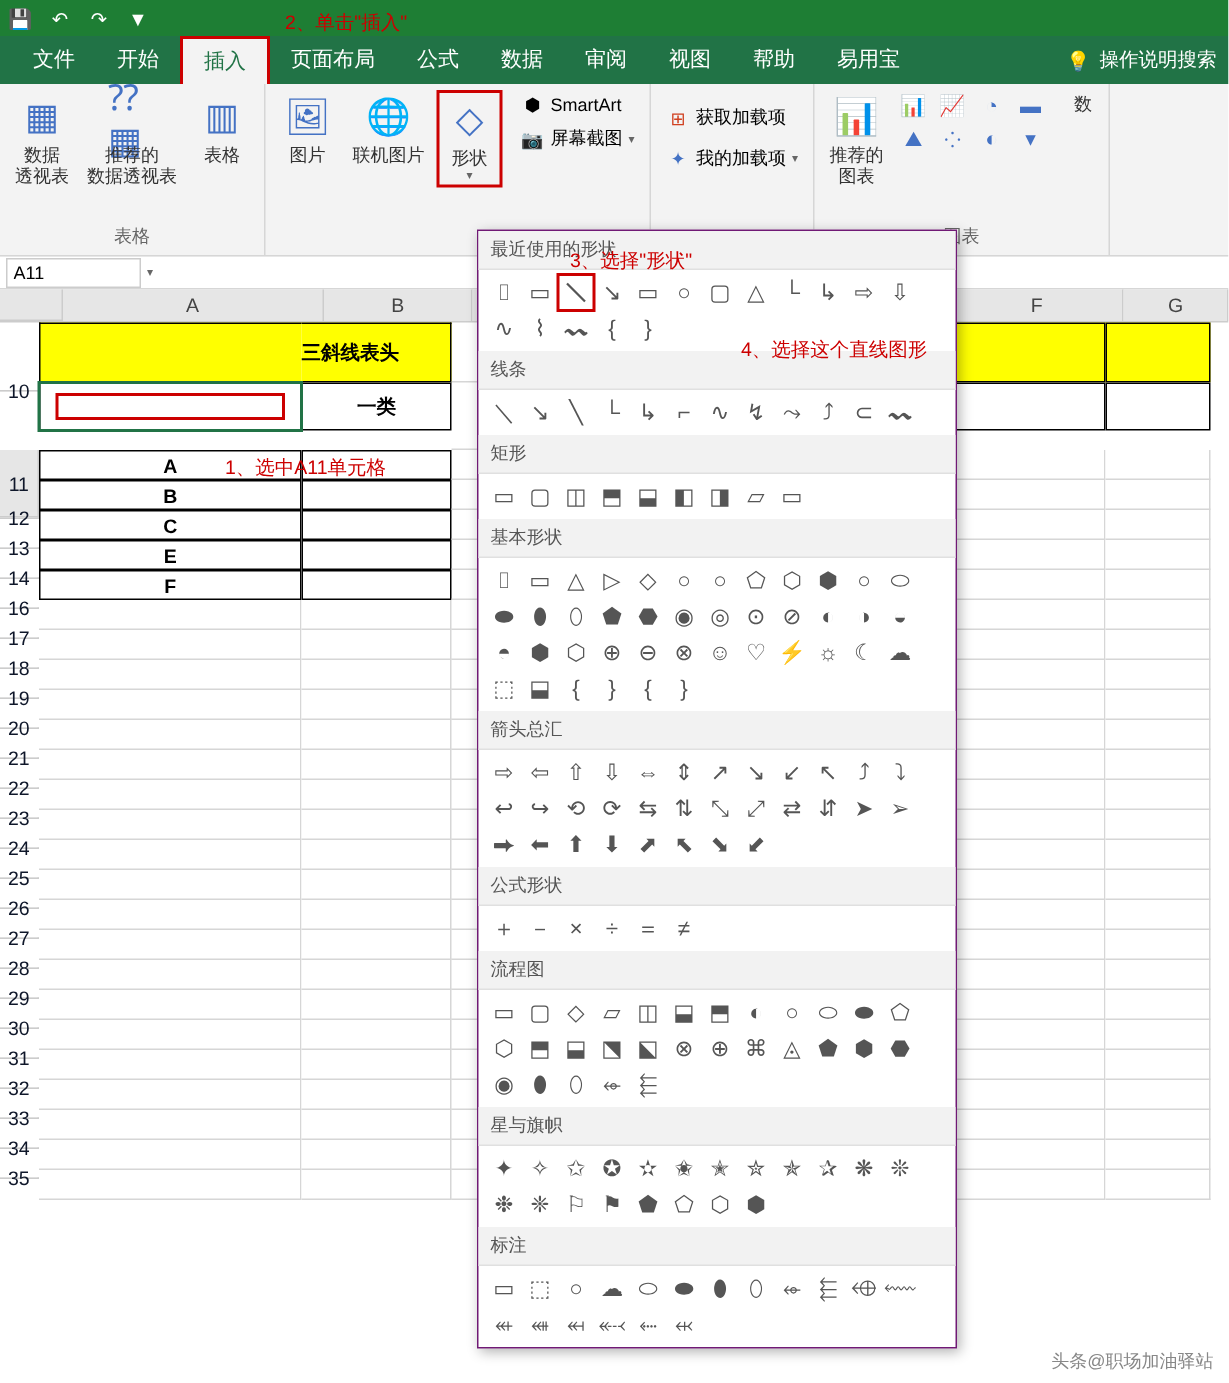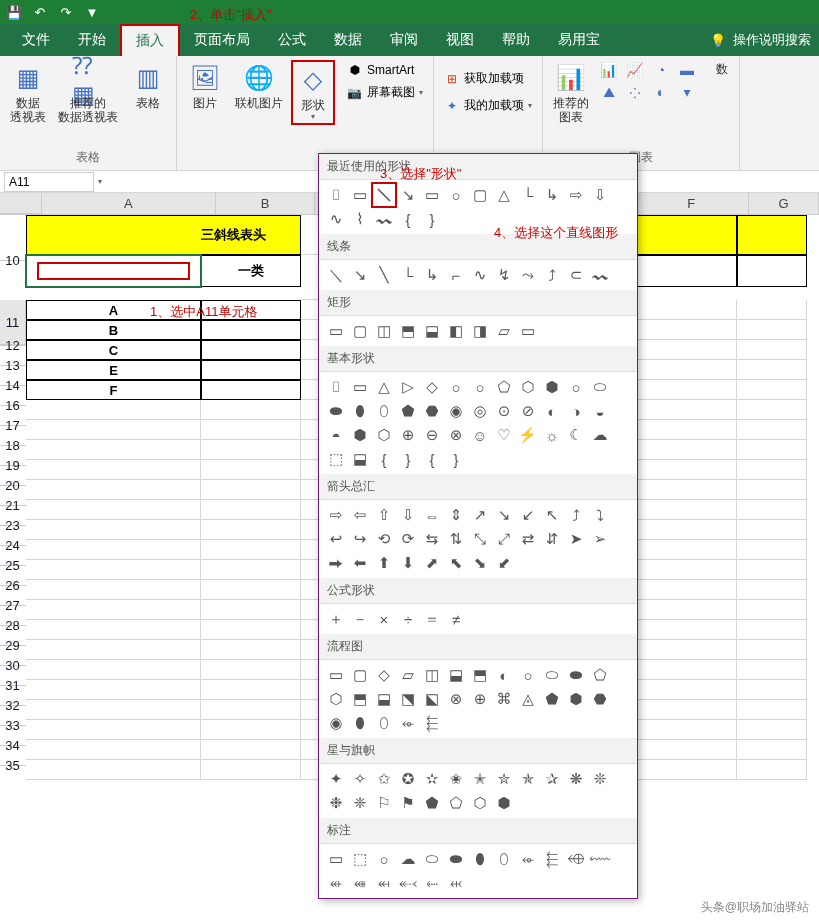--- a/index.html
+++ b/index.html
@@ -282,20 +282,28 @@
       <div class="row">
         <div class="rowh">20</div>
     <div class="cell colA"></div>
     <div class="cell colB"></div>
     <div class="after-gap"></div>
     <div class="cell colF"></div>
     <div class="cell colG"></div>
       </div>
       <div class="row">
         <div class="rowh">21</div>
+    <div class="cell colA"></div>
+    <div class="cell colB"></div>
+    <div class="after-gap"></div>
+    <div class="cell colF"></div>
+    <div class="cell colG"></div>
+      </div>
+      <div class="row">
+        <div class="rowh">22</div>
     <div class="cell colA"></div>
     <div class="cell colB"></div>
     <div class="after-gap"></div>
     <div class="cell colF"></div>
     <div class="cell colG"></div>
       </div>
       <div class="row">
         <div class="rowh">23</div>
     <div class="cell colA"></div>
     <div class="cell colB"></div>

